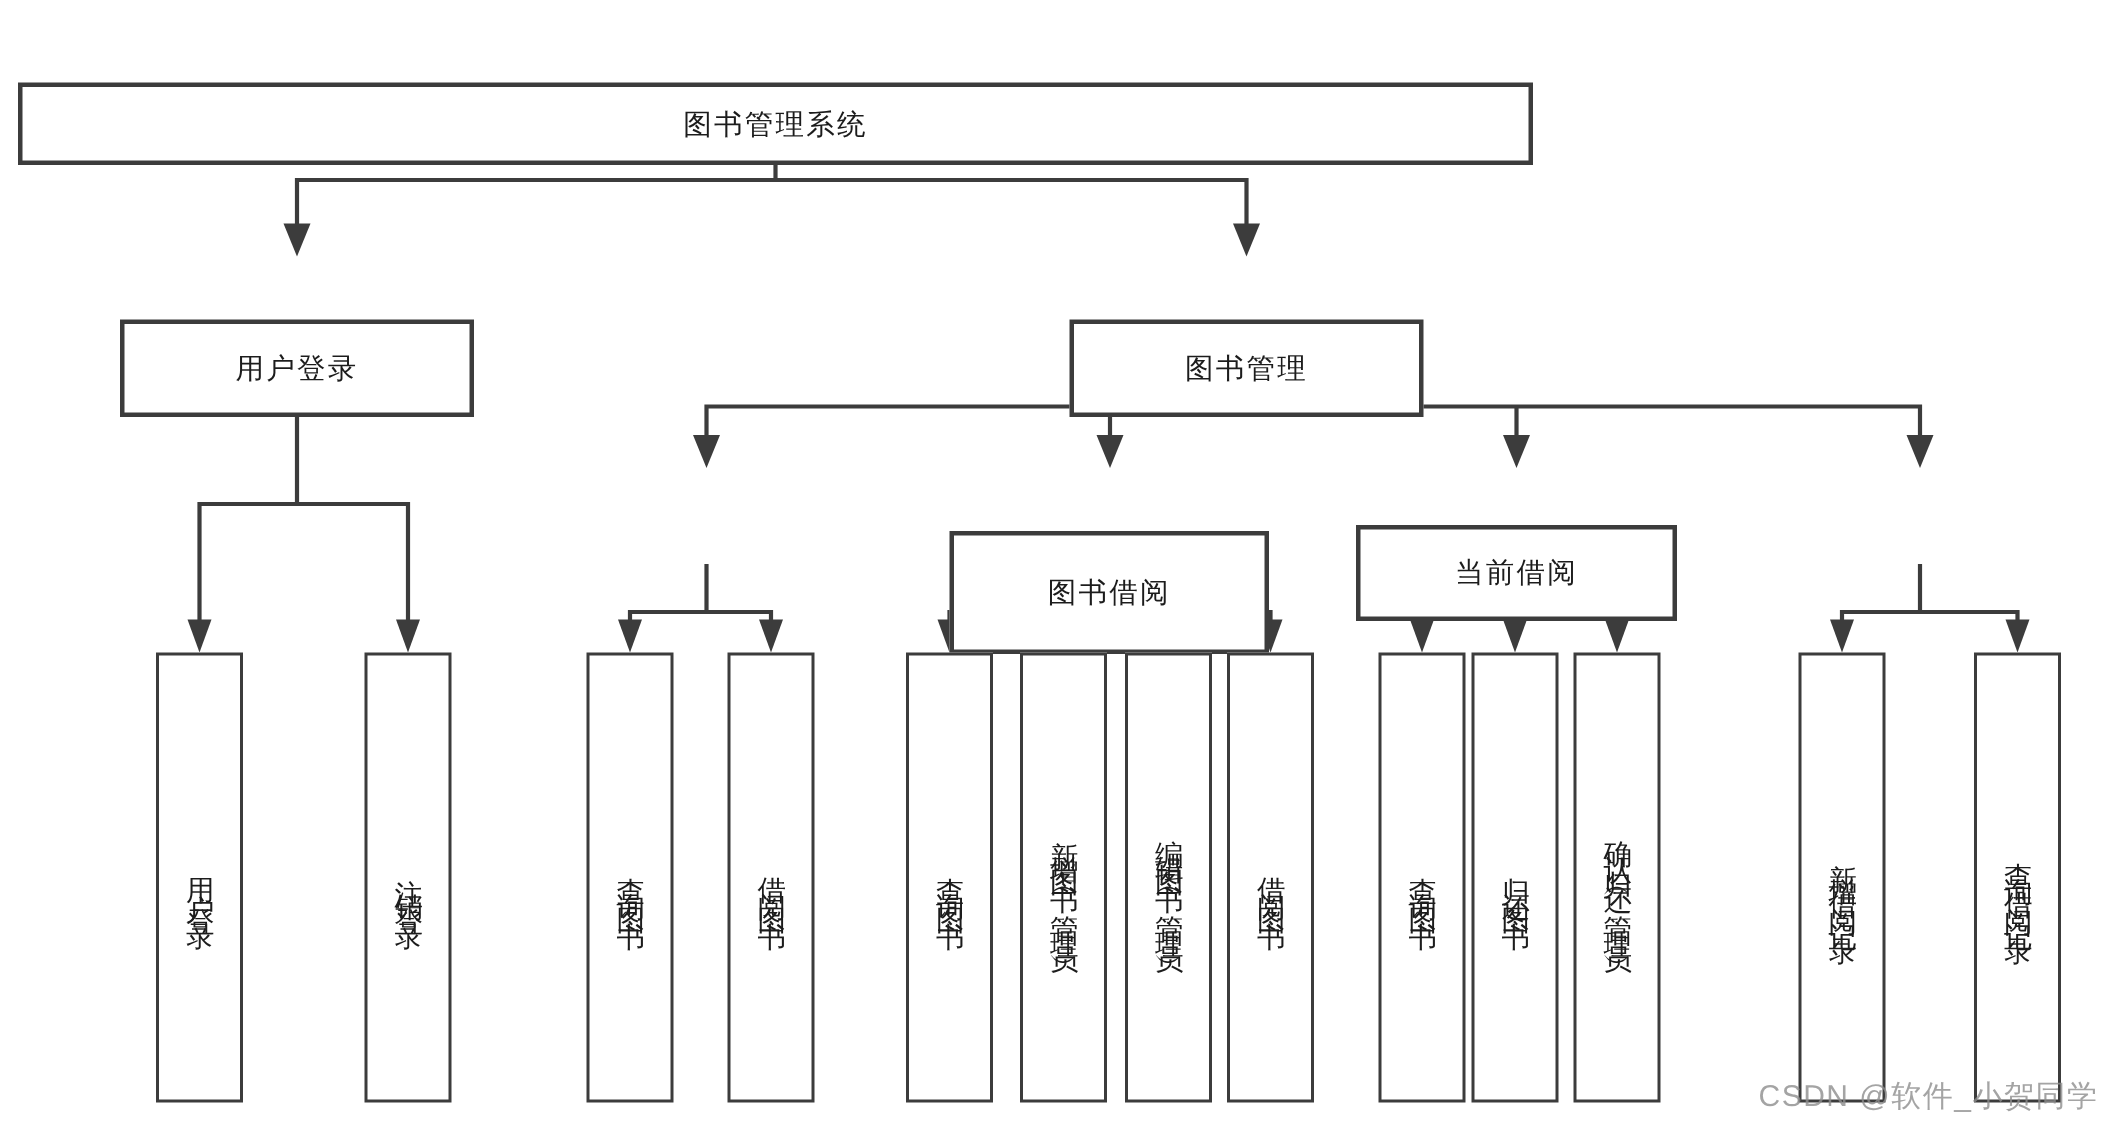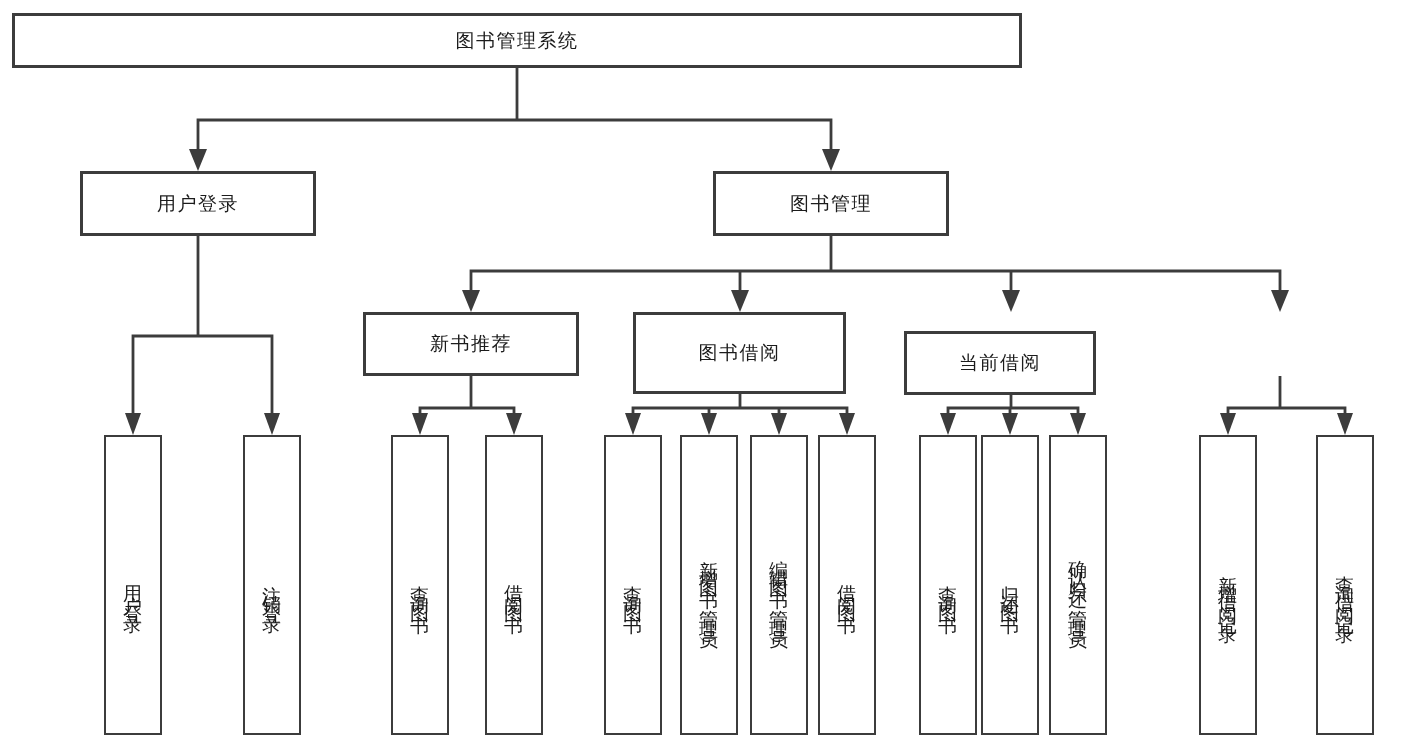--- a/index.html
+++ b/index.html
@@ -20,21 +20,21 @@
   .wires path.ln{stroke:var(--line);stroke-width:2.8;fill:none;}
   .wires path.ah{fill:var(--line);stroke:none;}
   .node{
     position:absolute;box-sizing:border-box;
     border:3px solid var(--line);
     background:#fff;
     display:flex;align-items:center;justify-content:center;
     color:var(--text);
     z-index:2;
   }
-  .node.h{font-size:19px;letter-spacing:1.5px;white-space:nowrap;}
+  .node.h{font-size:19px;letter-spacing:1.5px;white-space:nowrap;margin-top:42px;}
   .node.v{border-width:2.5px;}
   .node.v .vtxt{
     writing-mode:vertical-rl;
     text-orientation:mixed;
     font-size:19px;
     letter-spacing:10px;
     line-height:1;
     margin-bottom:-10px; 
   }
   .watermark{
@@ -105,27 +105,24 @@
     <span>图书管理系统</span>
   </div>
 
   <div class="node h" style="left:80px;top:171px;width:236px;height:65px">
     <span>用户登录</span>
   </div>
   <div class="node h" style="left:713px;top:171px;width:236px;height:65px">
     <span>图书管理</span>
   </div>
 
-  <div class="node h" style="left:363px;top:312px;width:216px;height:64px">
-    <span>新书推荐</span>
-  </div>
   <div class="node h" style="left:633px;top:312px;width:213px;height:82px">
     <span>图书借阅</span>
   </div>
-  <div class="node h" style="left:904px;top:331px;width:192px;height:64px">
+  <div class="node h" style="left:904px;top:308px;width:214px;height:64px">
     <span>当前借阅</span>
   </div>
 
   <div class="node v" style="left:104px;top:435px;width:58px;height:300px">
     <span class="vtxt">用户登录</span>
   </div>
   <div class="node v" style="left:243px;top:435px;width:58px;height:300px">
     <span class="vtxt">注销登录</span>
   </div>
 
@@ -159,14 +156,15 @@
     <span class="vtxt">确认归还（管理员）</span>
   </div>
 
   <div class="node v" style="left:1199px;top:435px;width:58px;height:300px">
     <span class="vtxt">新增借阅记录</span>
   </div>
   <div class="node v" style="left:1316px;top:435px;width:58px;height:300px">
     <span class="vtxt">查询借阅记录</span>
   </div>
 
+  <div class="watermark">CSDN @软件_小贺同学</div>
 
 </div>
 
 </body></html>

